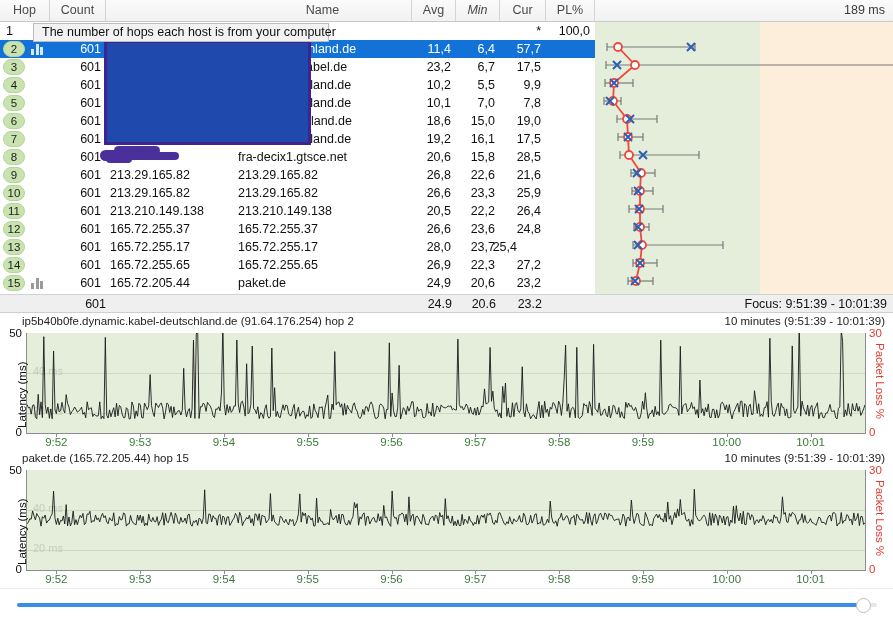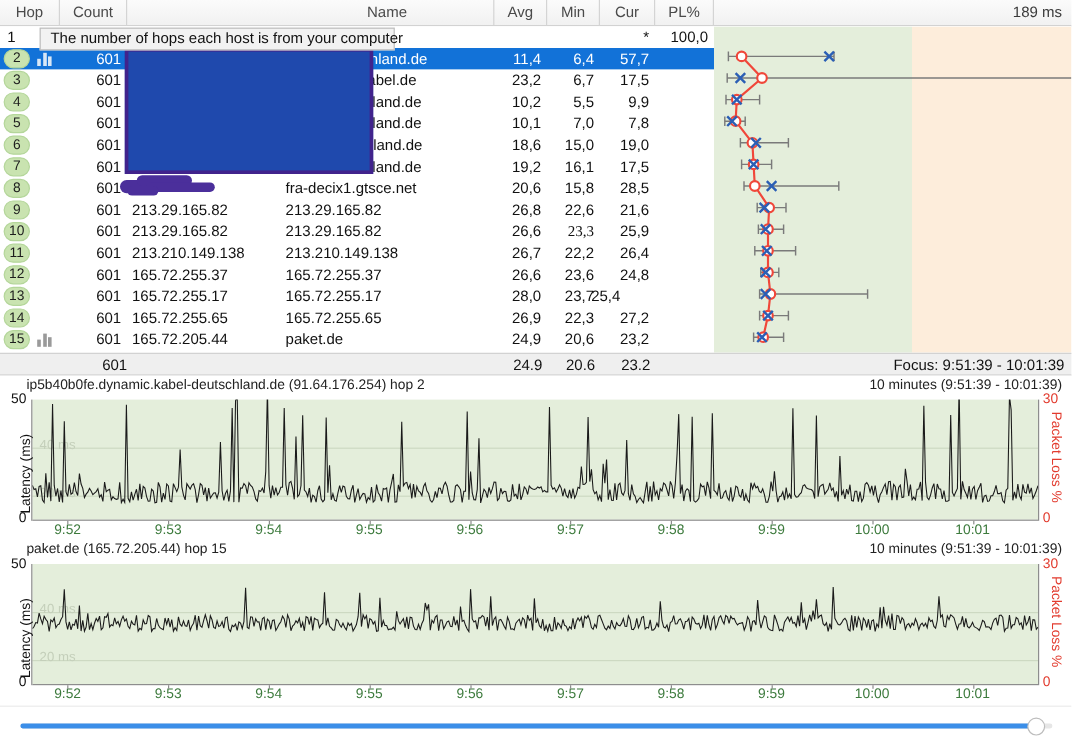--- a/index.html
+++ b/index.html
@@ -129,21 +129,21 @@
 </head>
 <body>
 
 <div id="app">
 
   <div class="hdr">
     <div class="hdr-cell" style="left:0;width:50px;">Hop</div>
     <div class="hdr-cell" style="left:50px;width:56px;">Count</div>
     <div class="hdr-cell" style="left:234px;width:178px;">Name</div>
     <div class="hdr-cell" style="left:412px;width:44px;">Avg</div>
-    <div class="hdr-cell" style="left:456px;width:44px;">Min</div>
+    <div class="hdr-cell" style="left:456px;width:44px;font-style:italic;">Min</div>
     <div class="hdr-cell" style="left:500px;width:46px;">Cur</div>
     <div class="hdr-cell" style="left:546px;width:49px;">PL%</div>
     <div class="hdr-right">189 ms</div>
   </div>
 
   <div class="tbl" id="table-body">
       <div class="row rowbg-white" style="top: 0px;">
         <div class="cell c-left" style="left: 6px; width: 40px;">1</div>
         <div class="cell c-right" style="left: 50px; width: 56px; padding-right: 5px;"></div>
         <div class="cell c-right" style="left: 412px; width: 44px; padding-right: 5px;"></div>
@@ -229,30 +229,30 @@
         <div class="cell c-right" style="left: 456px; width: 44px; padding-right: 5px;">22,6</div>
         <div class="cell c-right" style="left: 500px; width: 46px; padding-right: 5px;">21,6</div>
         <div class="cell c-right" style="left: 546px; width: 49px; padding-right: 5px;"></div>
       </div>
       <div class="row rowbg-white" style="top: 162px;">
         <div class="hopbadge">10</div>
         <div class="cell c-right" style="left: 50px; width: 56px; padding-right: 5px;">601</div>
         <div class="cell c-left" style="left: 110px; width: 124px; padding-right: 0px;">213.29.165.82</div>
         <div class="cell c-left" style="left: 238px; width: 174px; padding-right: 0px;">213.29.165.82</div>
         <div class="cell c-right" style="left: 412px; width: 44px; padding-right: 5px;">26,6</div>
-        <div class="cell c-right" style="left: 456px; width: 44px; padding-right: 5px; font-family: Liberation Serif, serif;">23,3</div>
+        <div class="cell c-right" style="left: 456px; width: 44px; padding-right: 5px;">23,3</div>
         <div class="cell c-right" style="left: 500px; width: 46px; padding-right: 5px;">25,9</div>
         <div class="cell c-right" style="left: 546px; width: 49px; padding-right: 5px;"></div>
       </div>
       <div class="row rowbg-white" style="top: 180px;">
         <div class="hopbadge">11</div>
         <div class="cell c-right" style="left: 50px; width: 56px; padding-right: 5px;">601</div>
         <div class="cell c-left" style="left: 110px; width: 124px; padding-right: 0px;">213.210.149.138</div>
         <div class="cell c-left" style="left: 238px; width: 174px; padding-right: 0px;">213.210.149.138</div>
-        <div class="cell c-right" style="left: 412px; width: 44px; padding-right: 5px;">26,7</div>
+        <div class="cell c-right" style="left: 412px; width: 44px; padding-right: 5px;">20,5</div>
         <div class="cell c-right" style="left: 456px; width: 44px; padding-right: 5px;">22,2</div>
         <div class="cell c-right" style="left: 500px; width: 46px; padding-right: 5px;">26,4</div>
         <div class="cell c-right" style="left: 546px; width: 49px; padding-right: 5px;"></div>
       </div>
       <div class="row rowbg-white" style="top: 198px;">
         <div class="hopbadge">12</div>
         <div class="cell c-right" style="left: 50px; width: 56px; padding-right: 5px;">601</div>
         <div class="cell c-left" style="left: 110px; width: 124px; padding-right: 0px;">165.72.255.37</div>
         <div class="cell c-left" style="left: 238px; width: 174px; padding-right: 0px;">165.72.255.37</div>
         <div class="cell c-right" style="left: 412px; width: 44px; padding-right: 5px;">26,6</div>

